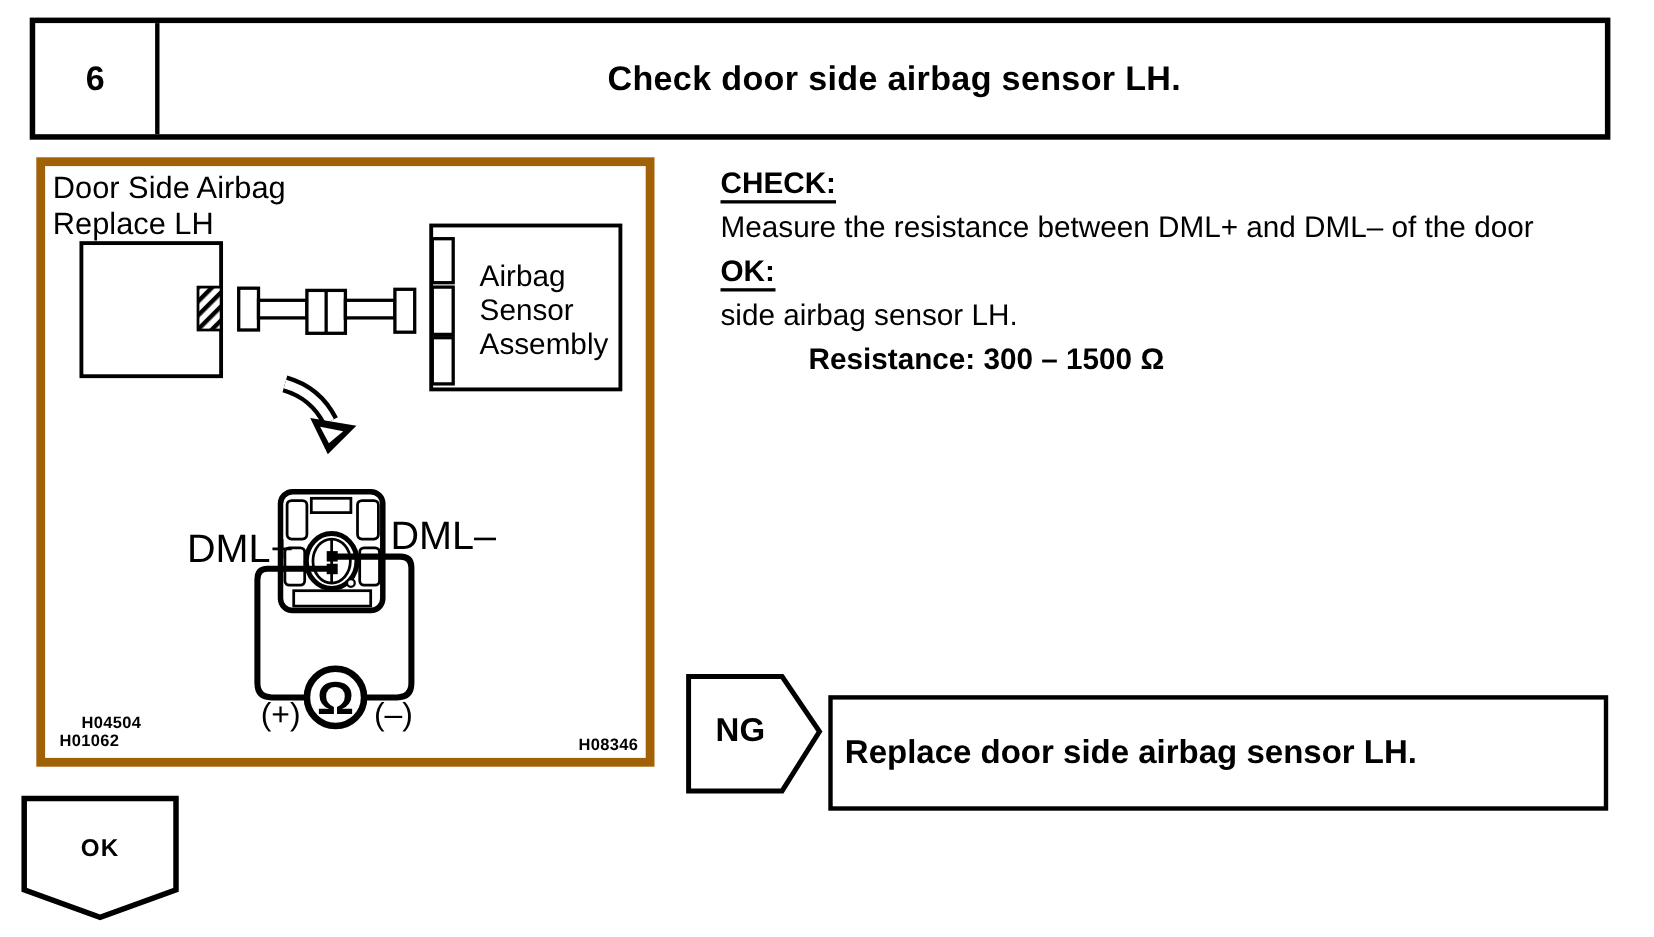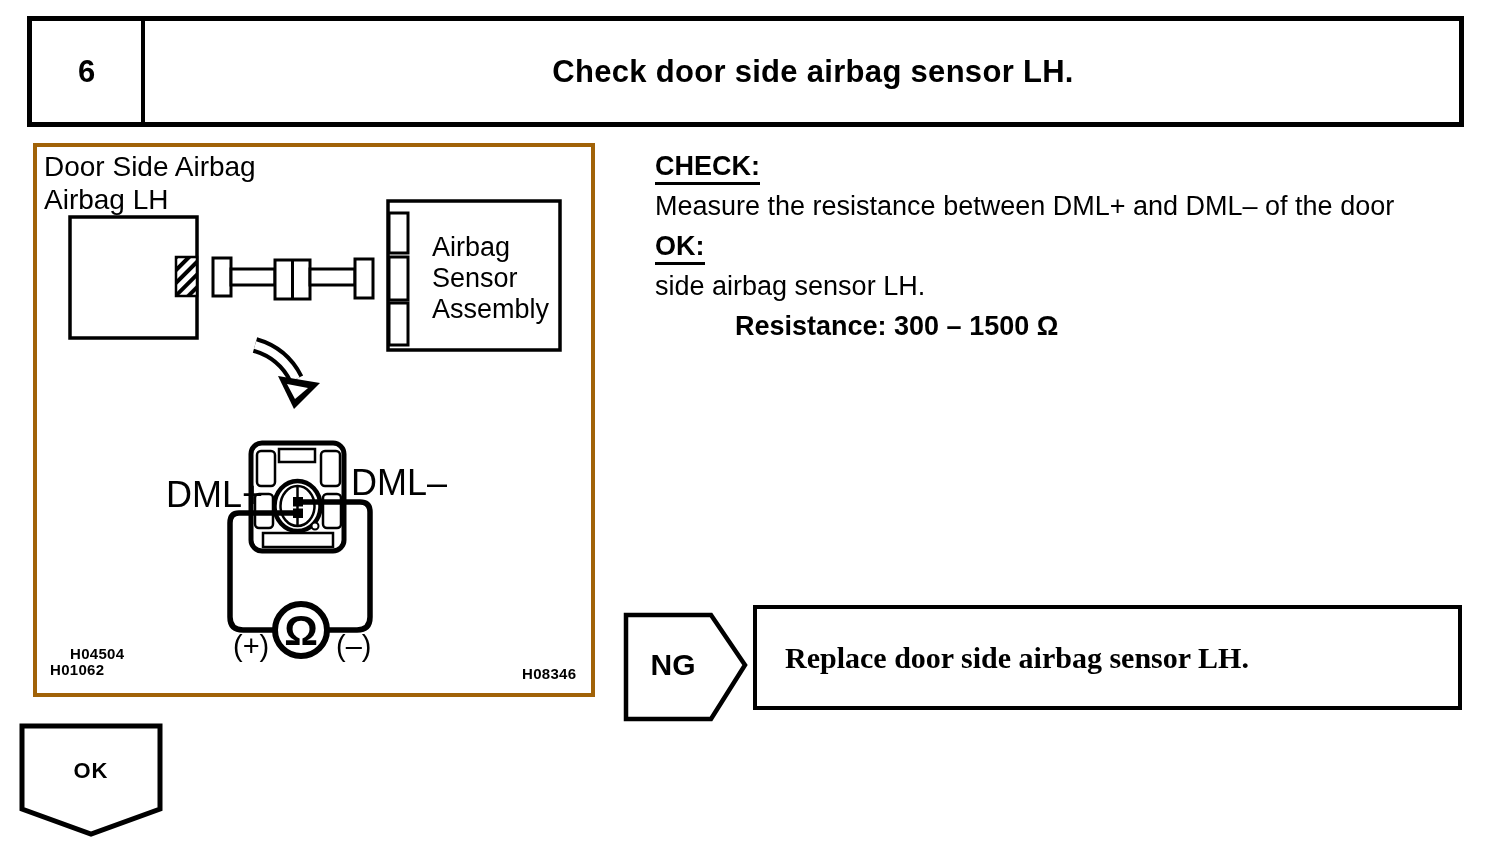--- a/index.html
+++ b/index.html
@@ -17,21 +17,21 @@
     display:flex;align-items:center;justify-content:center;
     font-size:31px;font-weight:bold;
   }
   .step-title-cell{
     flex:1;display:flex;align-items:center;padding-left:22px;
     font-size:31px;font-weight:bold;letter-spacing:.3px;justify-content:center;
   }
   
   .figure-box{
     position:absolute;left:33px;top:143px;width:562px;height:554px;
-    border:4px solid #a16207;box-sizing:border-box;background:#fff;
+    border:8px solid #a16207;box-sizing:border-box;background:#fff;
   }
   .figure-inner{position:absolute;left:-4px;top:-4px;width:562px;height:554px;}
   .figure-inner svg{position:absolute;left:0;top:0;}
   .fig-label{position:absolute;font-size:28px;line-height:33px;white-space:nowrap;}
   .fig-title{left:11px;top:7px;}
   .assembly-label{left:399px;top:89px;font-size:27px;line-height:31px;}
   .dml-label{position:absolute;font-size:36px;line-height:36px;white-space:nowrap;}
   .dml-plus{left:133px;top:334px;}
   .dml-minus{left:318px;top:322px;}
   .probe-label{position:absolute;font-size:29px;line-height:29px;}
@@ -51,24 +51,24 @@
   .check-heading-text{font-weight:bold;display:inline-block;line-height:31px;border-bottom:3px solid #000;}
   .spec-line{font-weight:bold;padding-left:80px;}
   
   .ng-arrow{position:absolute;left:623px;top:612px;width:126px;height:110px;}
   .ng-arrow .shape-label{
     position:absolute;left:10px;top:0;width:80px;height:106px;
     display:flex;align-items:center;justify-content:center;
     font-size:30px;font-weight:bold;
   }
   .ng-box{
-    position:absolute;left:753px;top:605px;width:709px;height:105px;
+    position:absolute;left:753px;top:632px;width:709px;height:105px;
     border:4px solid #000;box-sizing:border-box;background:#fff;
-    display:flex;align-items:center;padding-left:28px;
-    font-size:30px;font-weight:bold;font-family:Liberation Serif, serif;
+    display:flex;align-items:center;padding-left:11px;
+    font-size:30px;font-weight:bold;
   }
   
   .ok-arrow{position:absolute;left:18px;top:722px;width:146px;height:118px;}
   .ok-arrow .shape-label{
     position:absolute;left:0;top:20px;width:146px;height:58px;
     display:flex;align-items:center;justify-content:center;
     font-size:22px;font-weight:bold;letter-spacing:1px;
   }
 </style>
 </head>
@@ -141,21 +141,21 @@
           <path d="M 263,359 H 327 Q 337,359 337,369 V 474 Q 337,487 324,487 H 294"></path>
         </g>
         <rect x="260" y="354" width="10" height="9.5" fill="#000"></rect>
         <rect x="260" y="365.5" width="10" height="9.5" fill="#000"></rect>
 
         <circle cx="268" cy="487" r="26" fill="#fff" stroke="#000" stroke-width="6"></circle>
       </svg>
 
       <div class="fig-label fig-title">
         <div>Door Side Airbag</div>
-        <div>Airbag LH</div>
+        <div>Replace LH</div>
       </div>
       <div class="fig-label assembly-label">
         <div>Airbag</div>
         <div>Sensor</div>
         <div>Assembly</div>
       </div>
       <div class="dml-label dml-plus">DML+</div>
       <div class="dml-label dml-minus">DML–</div>
       <div class="probe-label probe-plus">(+)</div>
       <div class="probe-label probe-minus">(–)</div>

